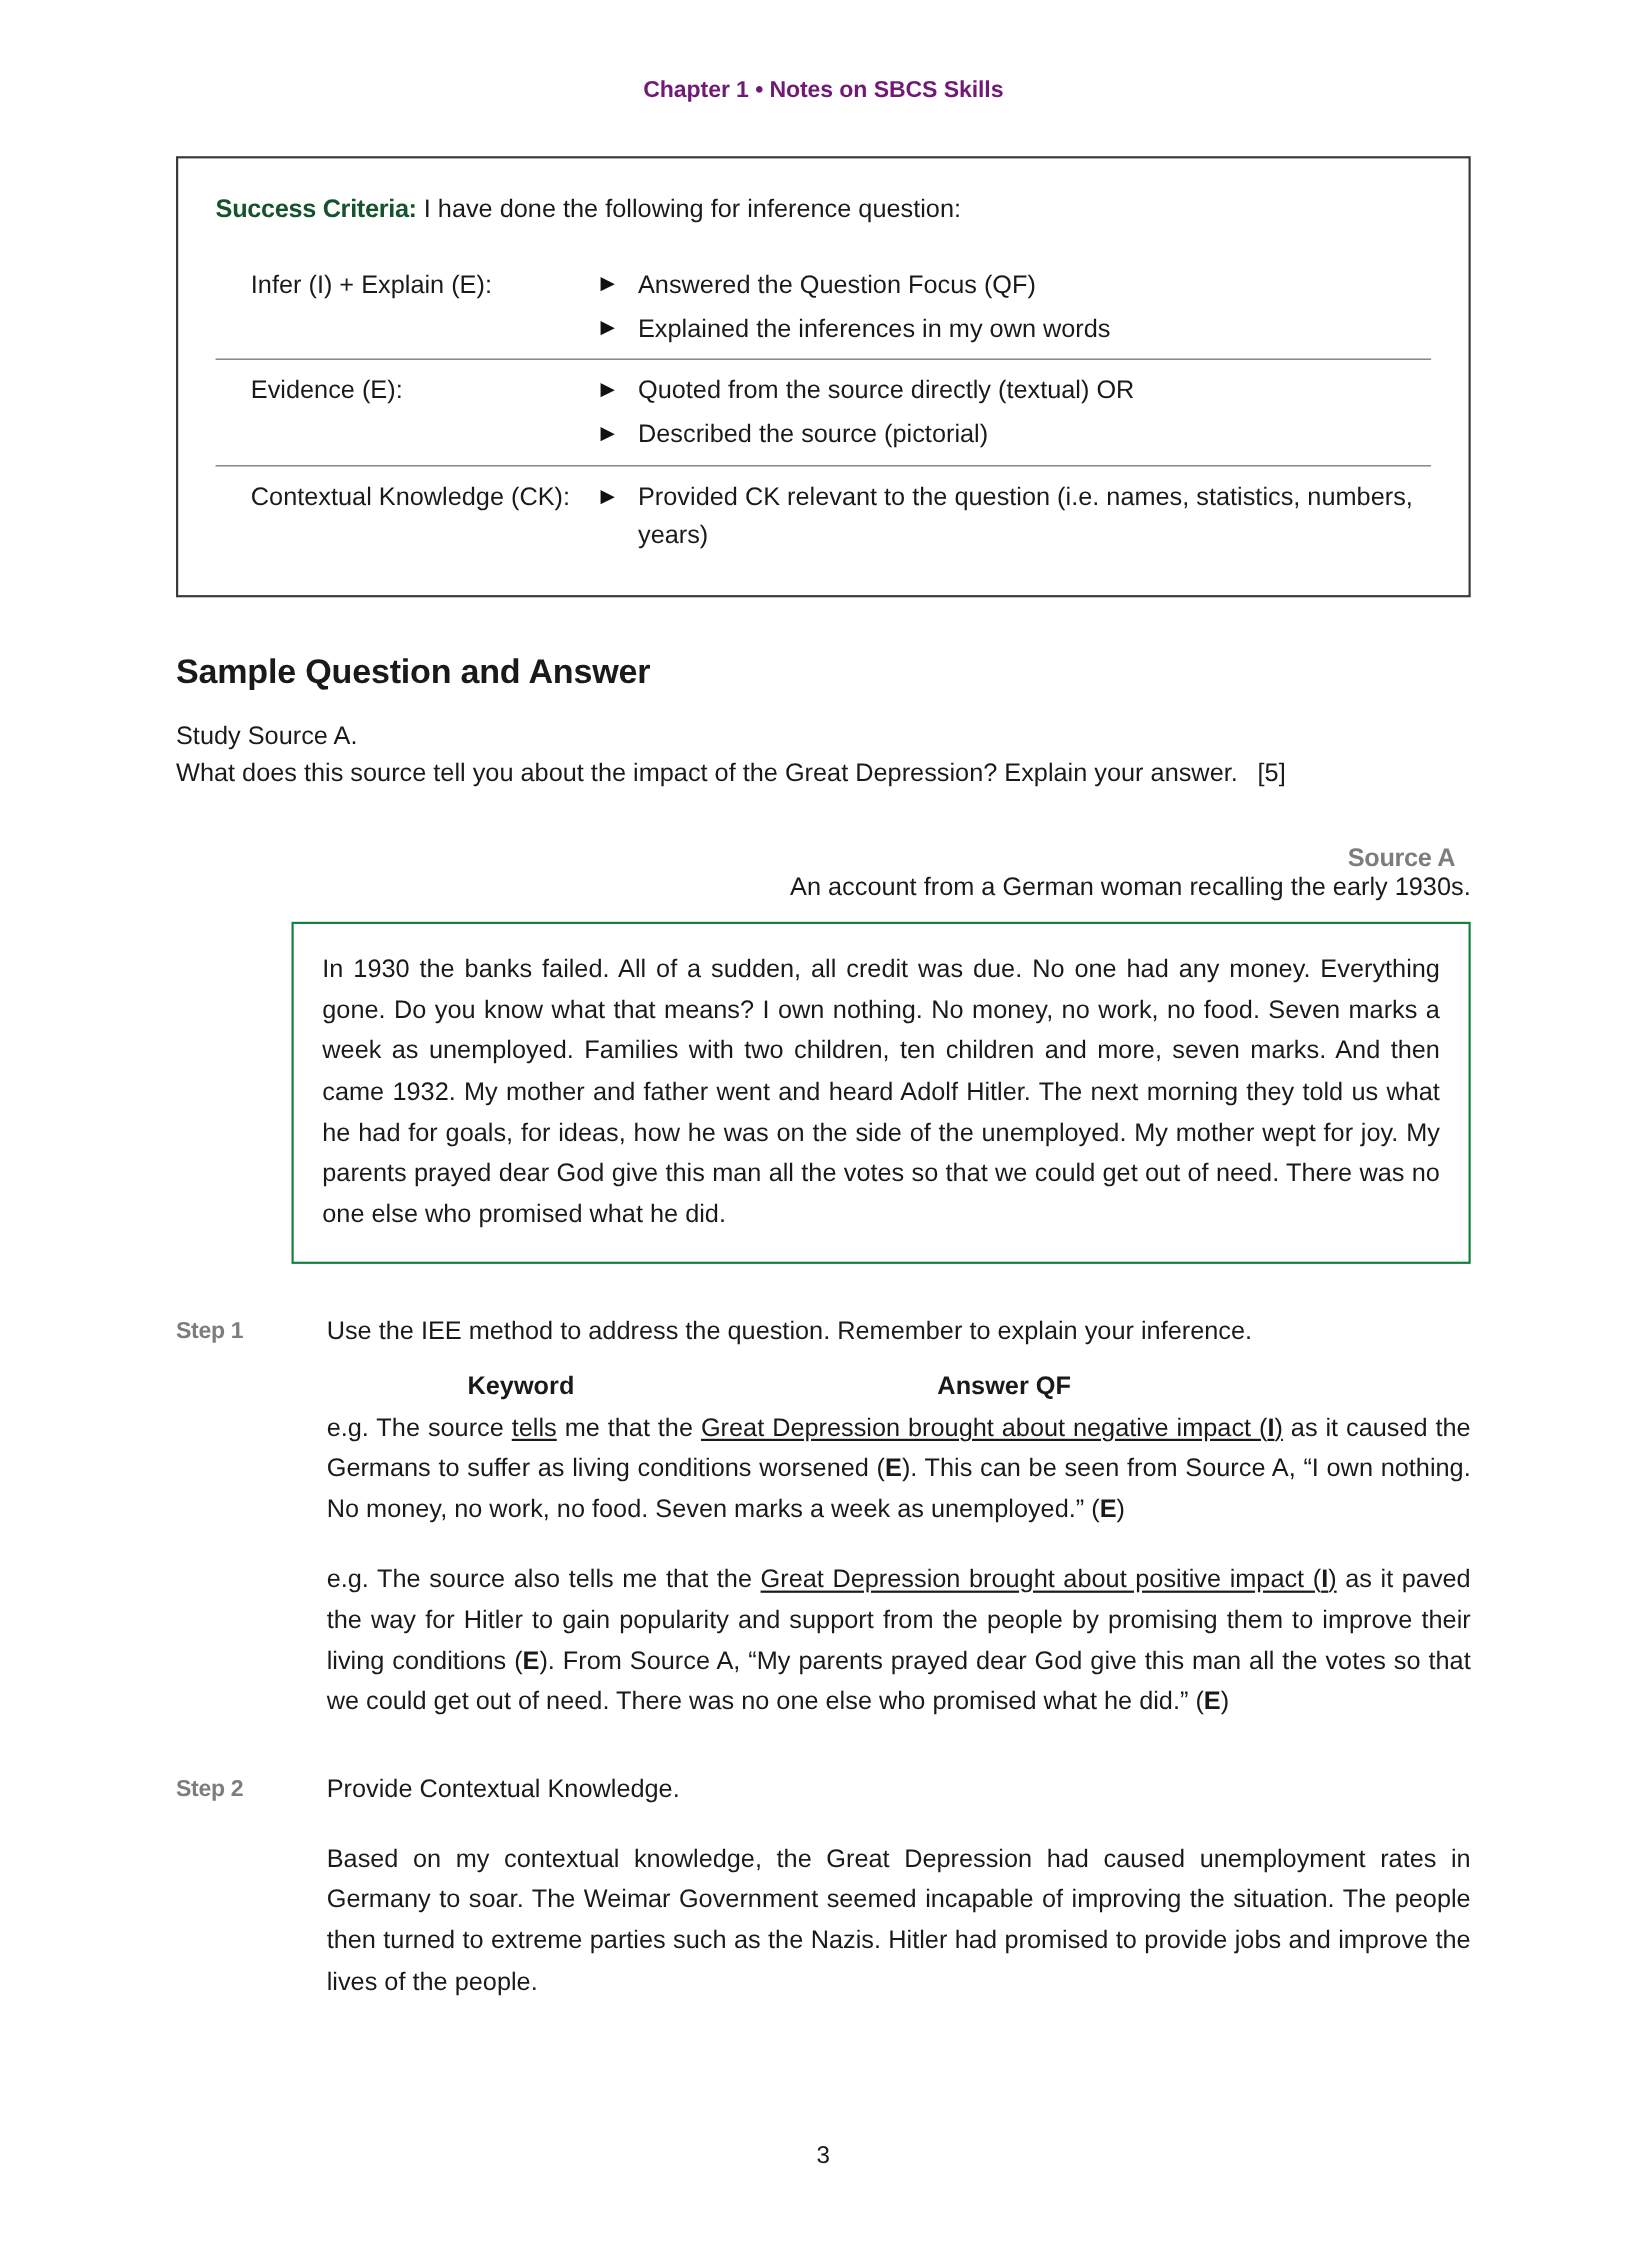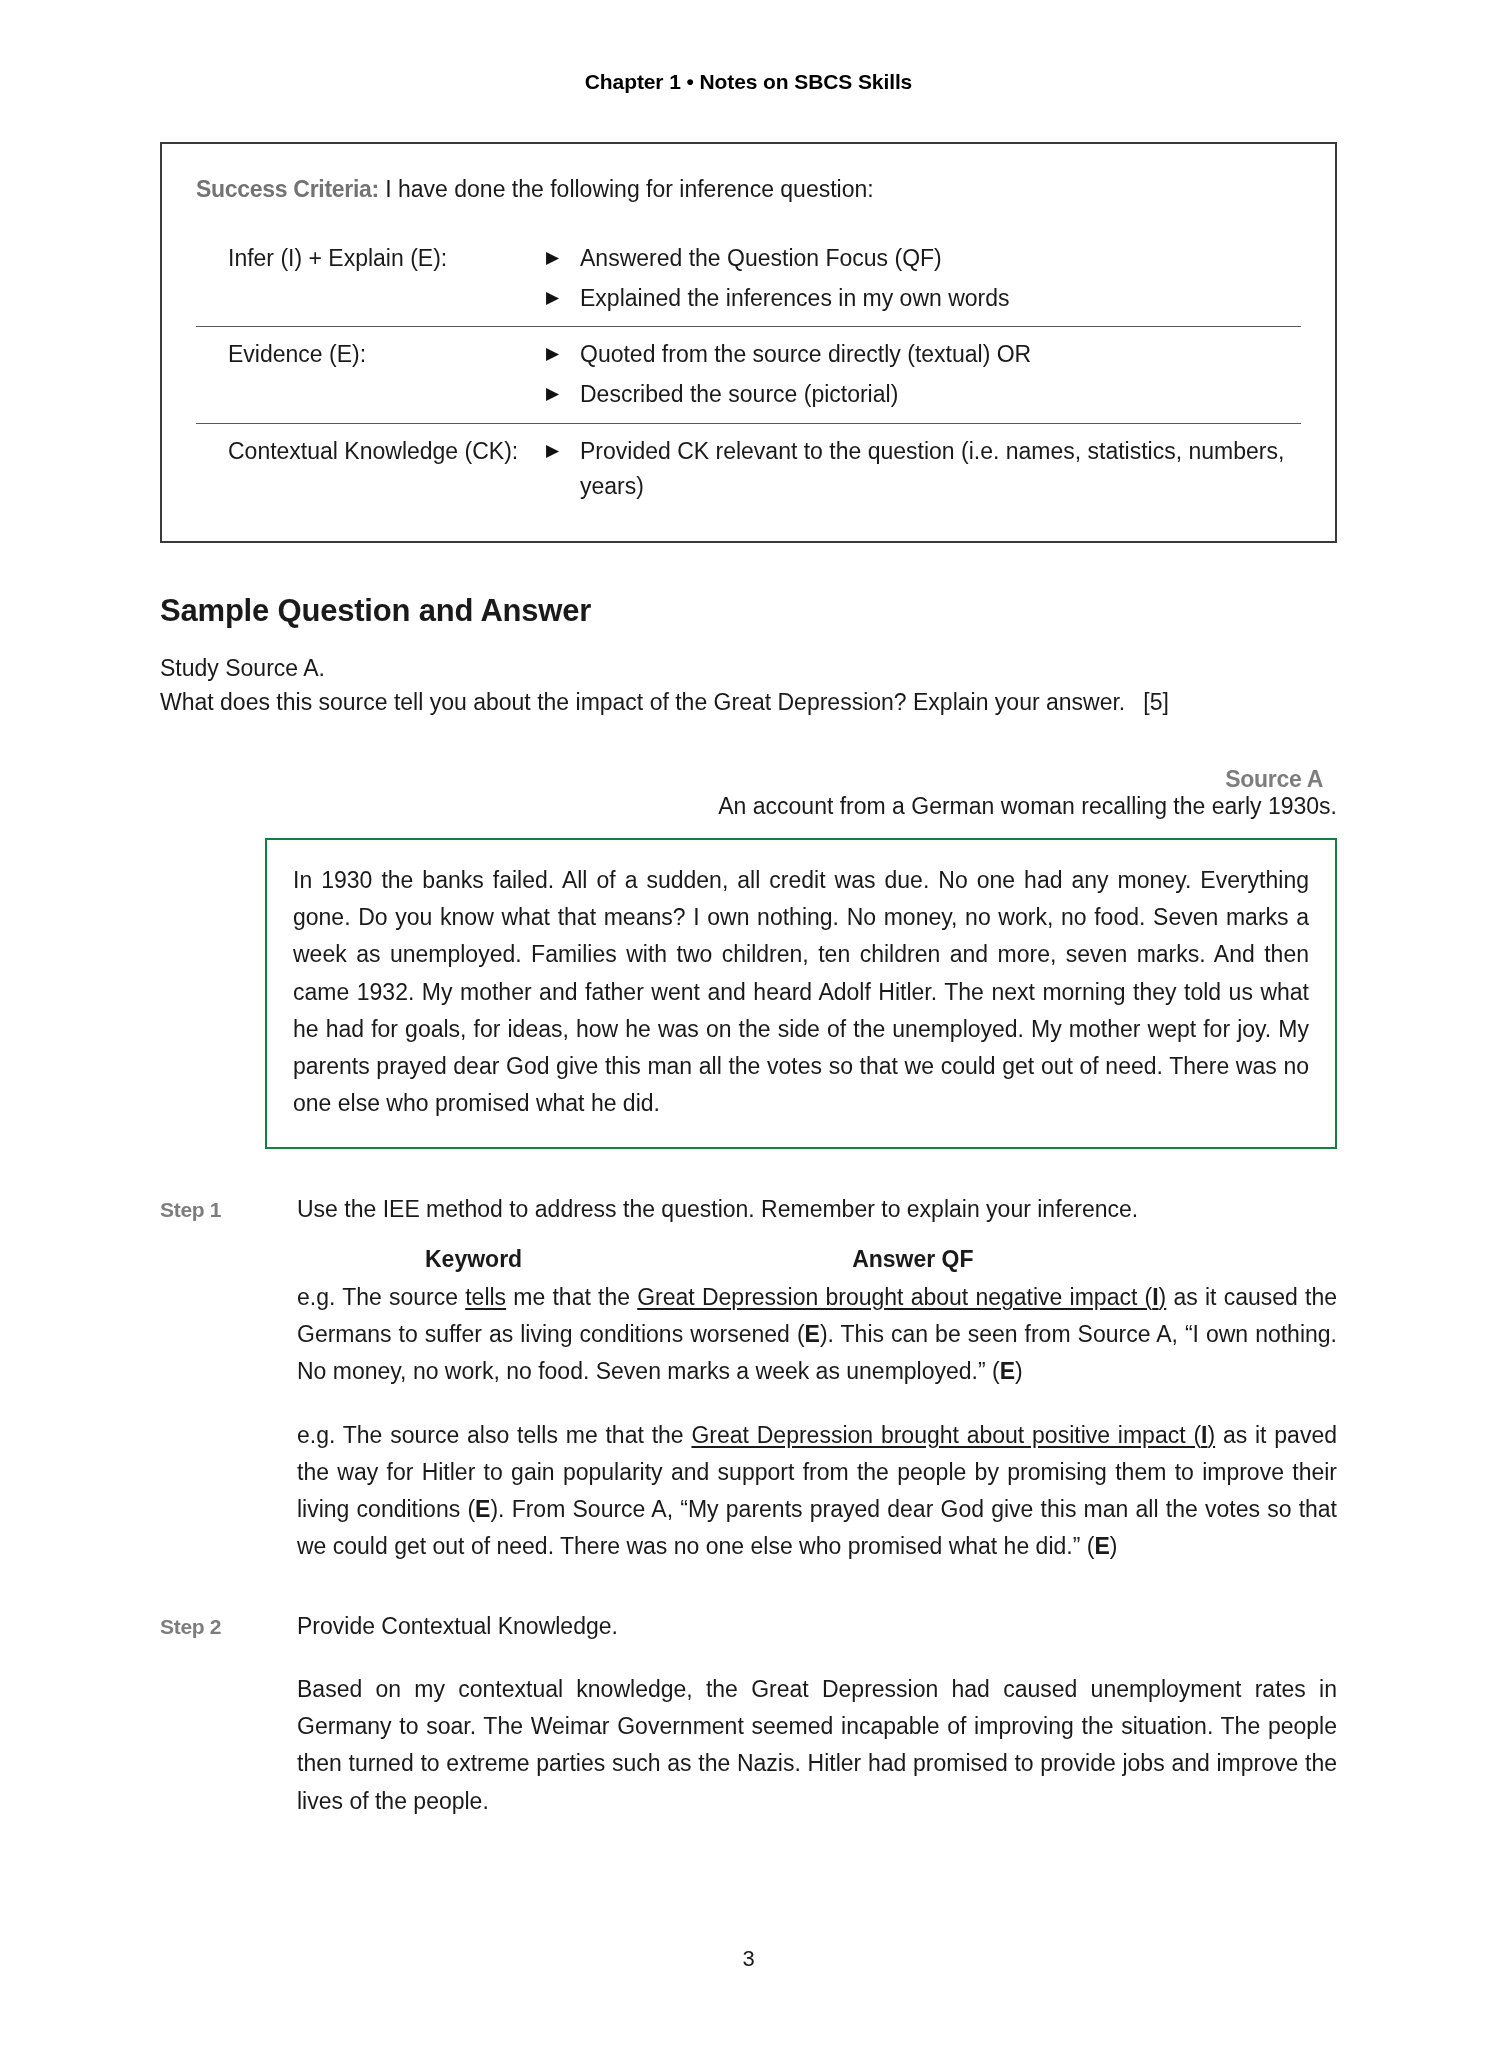--- a/index.html
+++ b/index.html
@@ -24,39 +24,39 @@
     padding: 0 160px;
   }
 
   
   .running-head {
     text-align: center;
     font-size: 21px;
     font-weight: bold;
     letter-spacing: -0.1px;
     padding-top: 70px;
-    color: #000000;
+    color: #701a75;
   }
 
   
   .criteria-box {
     margin-top: 48px;
     border: 2px solid #3a3a3a;
     box-sizing: border-box;
     padding: 30px 34px 26px 34px;
   }
   .criteria-intro {
     font-size: 23px;
     line-height: 1.35;
     margin-bottom: 26px;
     color: #1a1a1a;
   }
   .criteria-intro .lbl {
     font-weight: bold;
-    color: #737373;
+    color: #14532d;
     letter-spacing: -0.3px;
   }
   .crit-row {
     display: flex;
     align-items: flex-start;
     padding: 10px 0 10px 0;
     gap: 20px;
   }
   .crit-row + .crit-row {
     border-top: 1.5px solid #5a5a5a;

